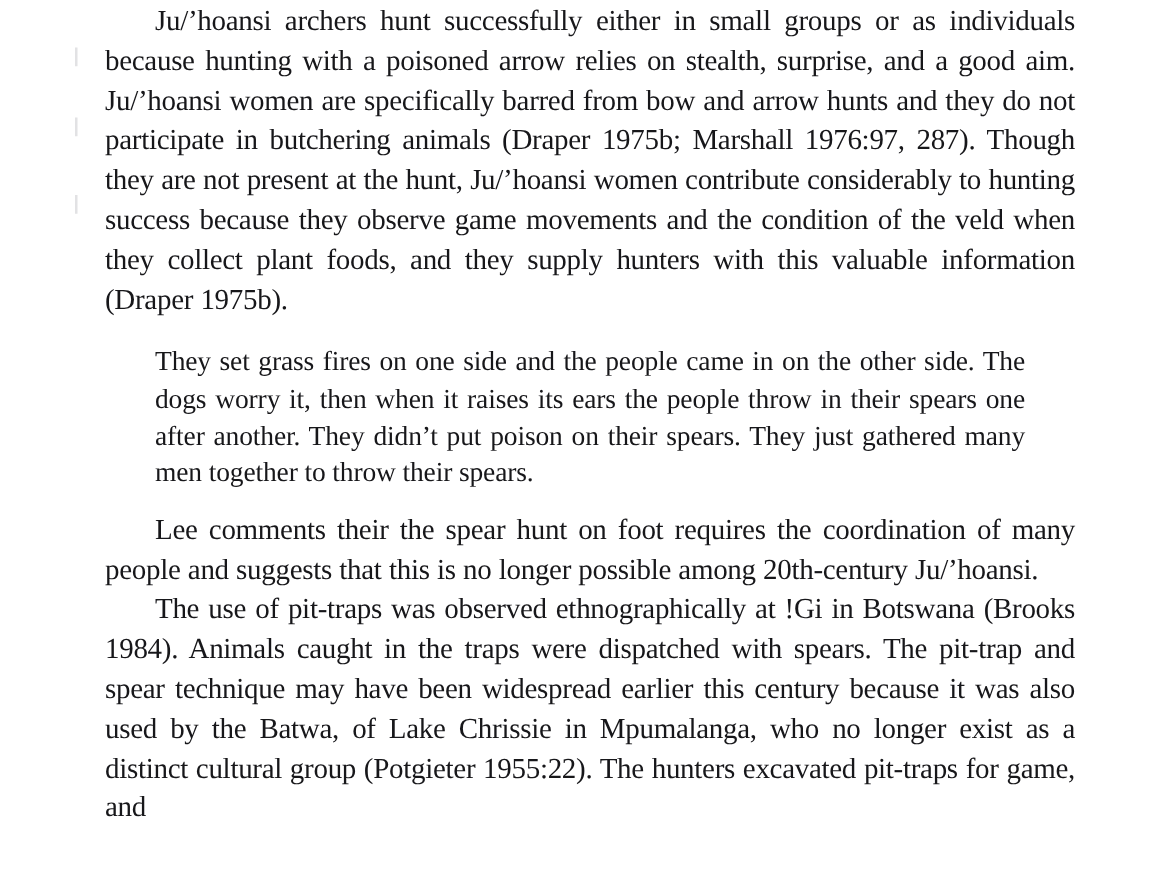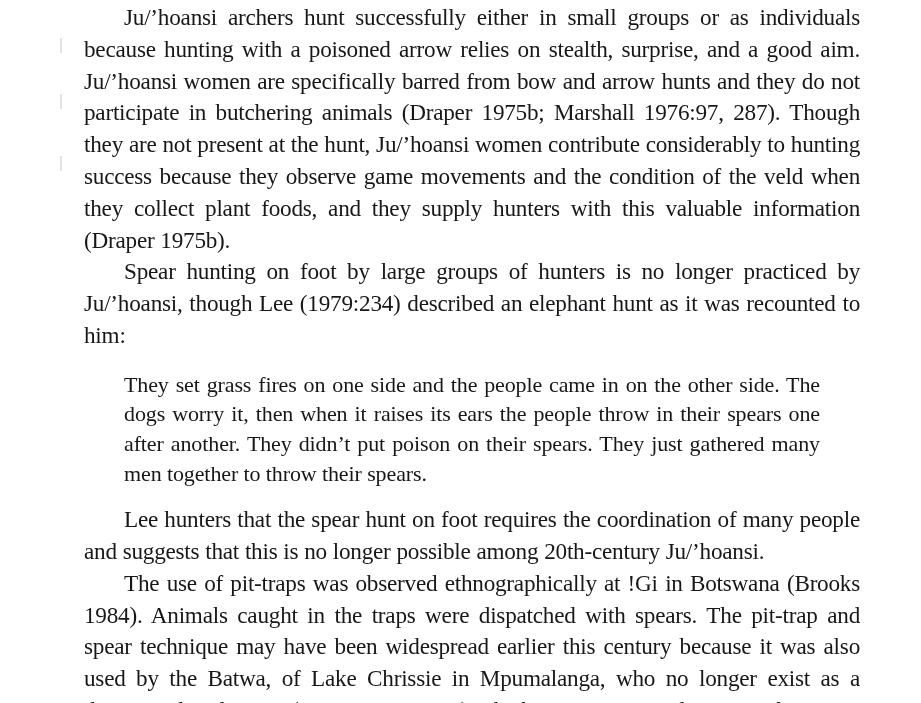--- a/index.html
+++ b/index.html
@@ -83,24 +83,23 @@
 <div id="page">
 
   <div class="margin-tick" style="top:38px;"></div>
   <div class="margin-tick" style="top:94px;"></div>
   <div class="margin-tick" style="top:156px;"></div>
 
   <div id="text-column">
 
     <p class="body-par first">Ju/’hoansi archers hunt successfully either in small groups or as individuals because hunting with a poisoned arrow relies on stealth, surprise, and a good aim. Ju/’hoansi women are specifically barred from bow and arrow hunts and they do not participate in butchering animals (Draper 1975b; Marshall 1976:97, 287). Though they are not present at the hunt, Ju/’hoansi women contribute considerably to hunting success because they observe game movements and the condition of the veld when they collect plant foods, and they supply hunters with this valuable information (Draper 1975b).</p>
 
-    <p class="body-par">Spear hunting on foot by large groups of hunters is no longer practiced by Ju/’hoansi, though Lee (1979:234) described an elephant hunt as it was recounted to him:</p>
 
     <blockquote class="extract">
       <p>They set grass fires on one side and the people came in on the other side. The dogs worry it, then when it raises its ears the people throw in their spears one after another. They didn’t put poison on their spears. They just gathered many men together to throw their spears.</p>
     </blockquote>
 
-    <p class="body-par after-extract">Lee hunters that the spear hunt on foot requires the coordination of many people and suggests that this is no longer possible among 20th-century Ju/’hoansi.</p>
+    <p class="body-par after-extract">Lee comments their the spear hunt on foot requires the coordination of many people and suggests that this is no longer possible among 20th-century Ju/’hoansi.</p>
 
     <p class="body-par">The use of pit-traps was observed ethnographically at !Gi in Botswana (Brooks 1984). Animals caught in the traps were dispatched with spears. The pit-trap and spear technique may have been widespread earlier this century because it was also used by the Batwa, of Lake Chrissie in Mpumalanga, who no longer exist as a distinct cultural group (Potgieter 1955:22). The hunters excavated pit-traps for game, and</p>
 
   </div>
 </div>
 
 </body></html>

